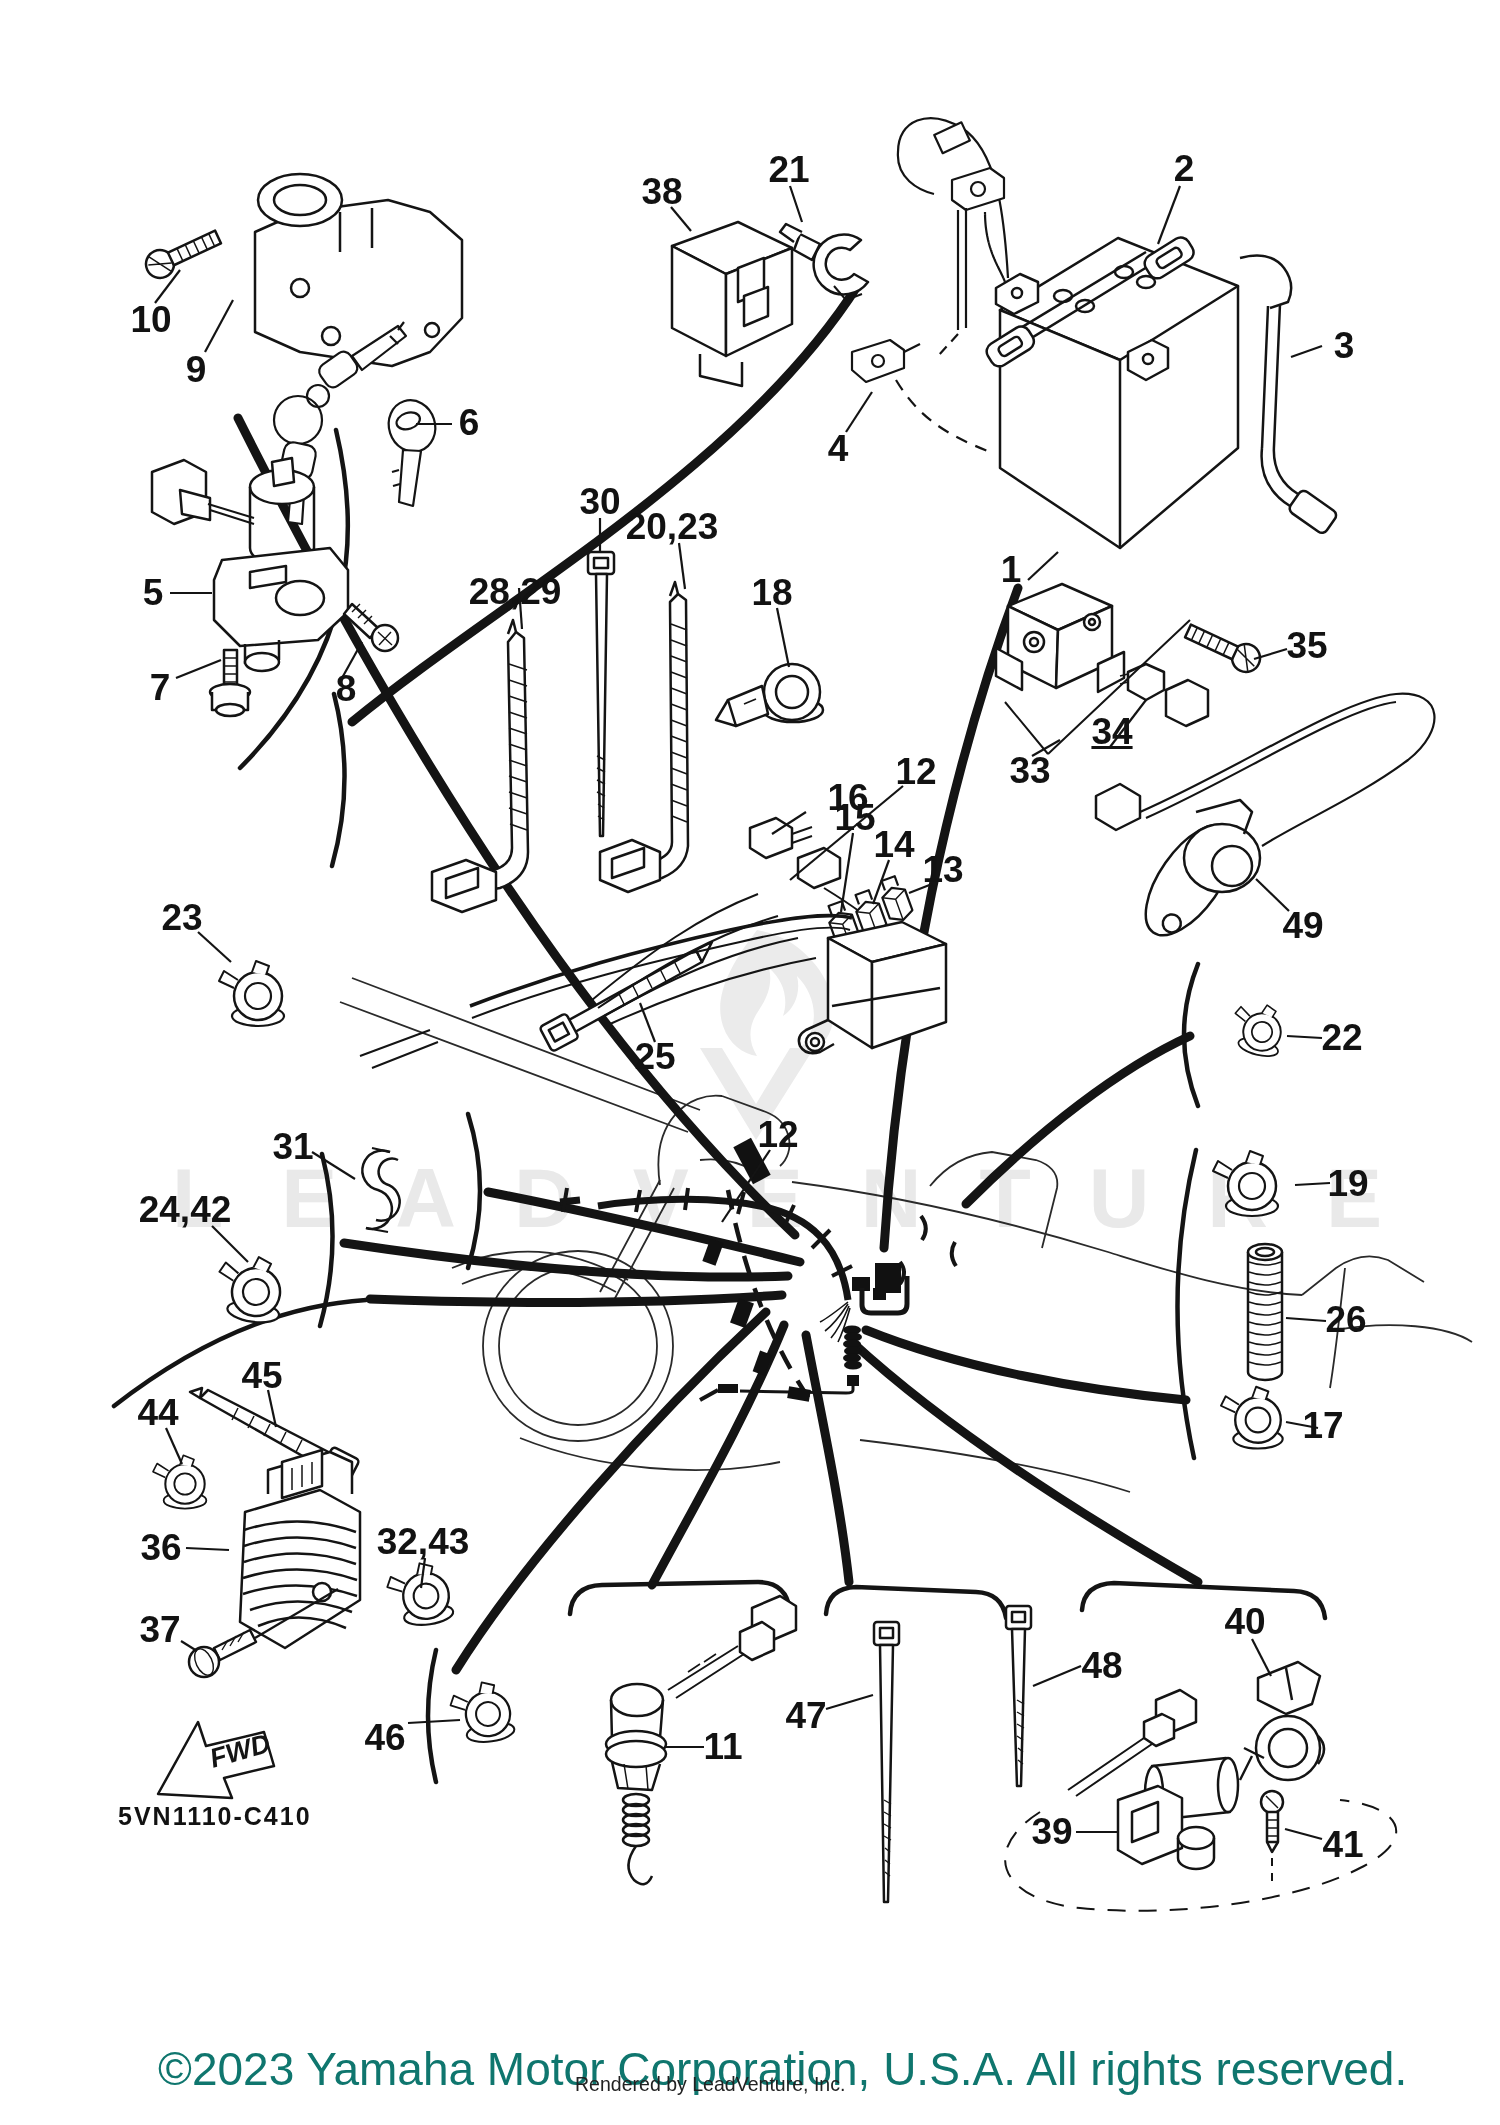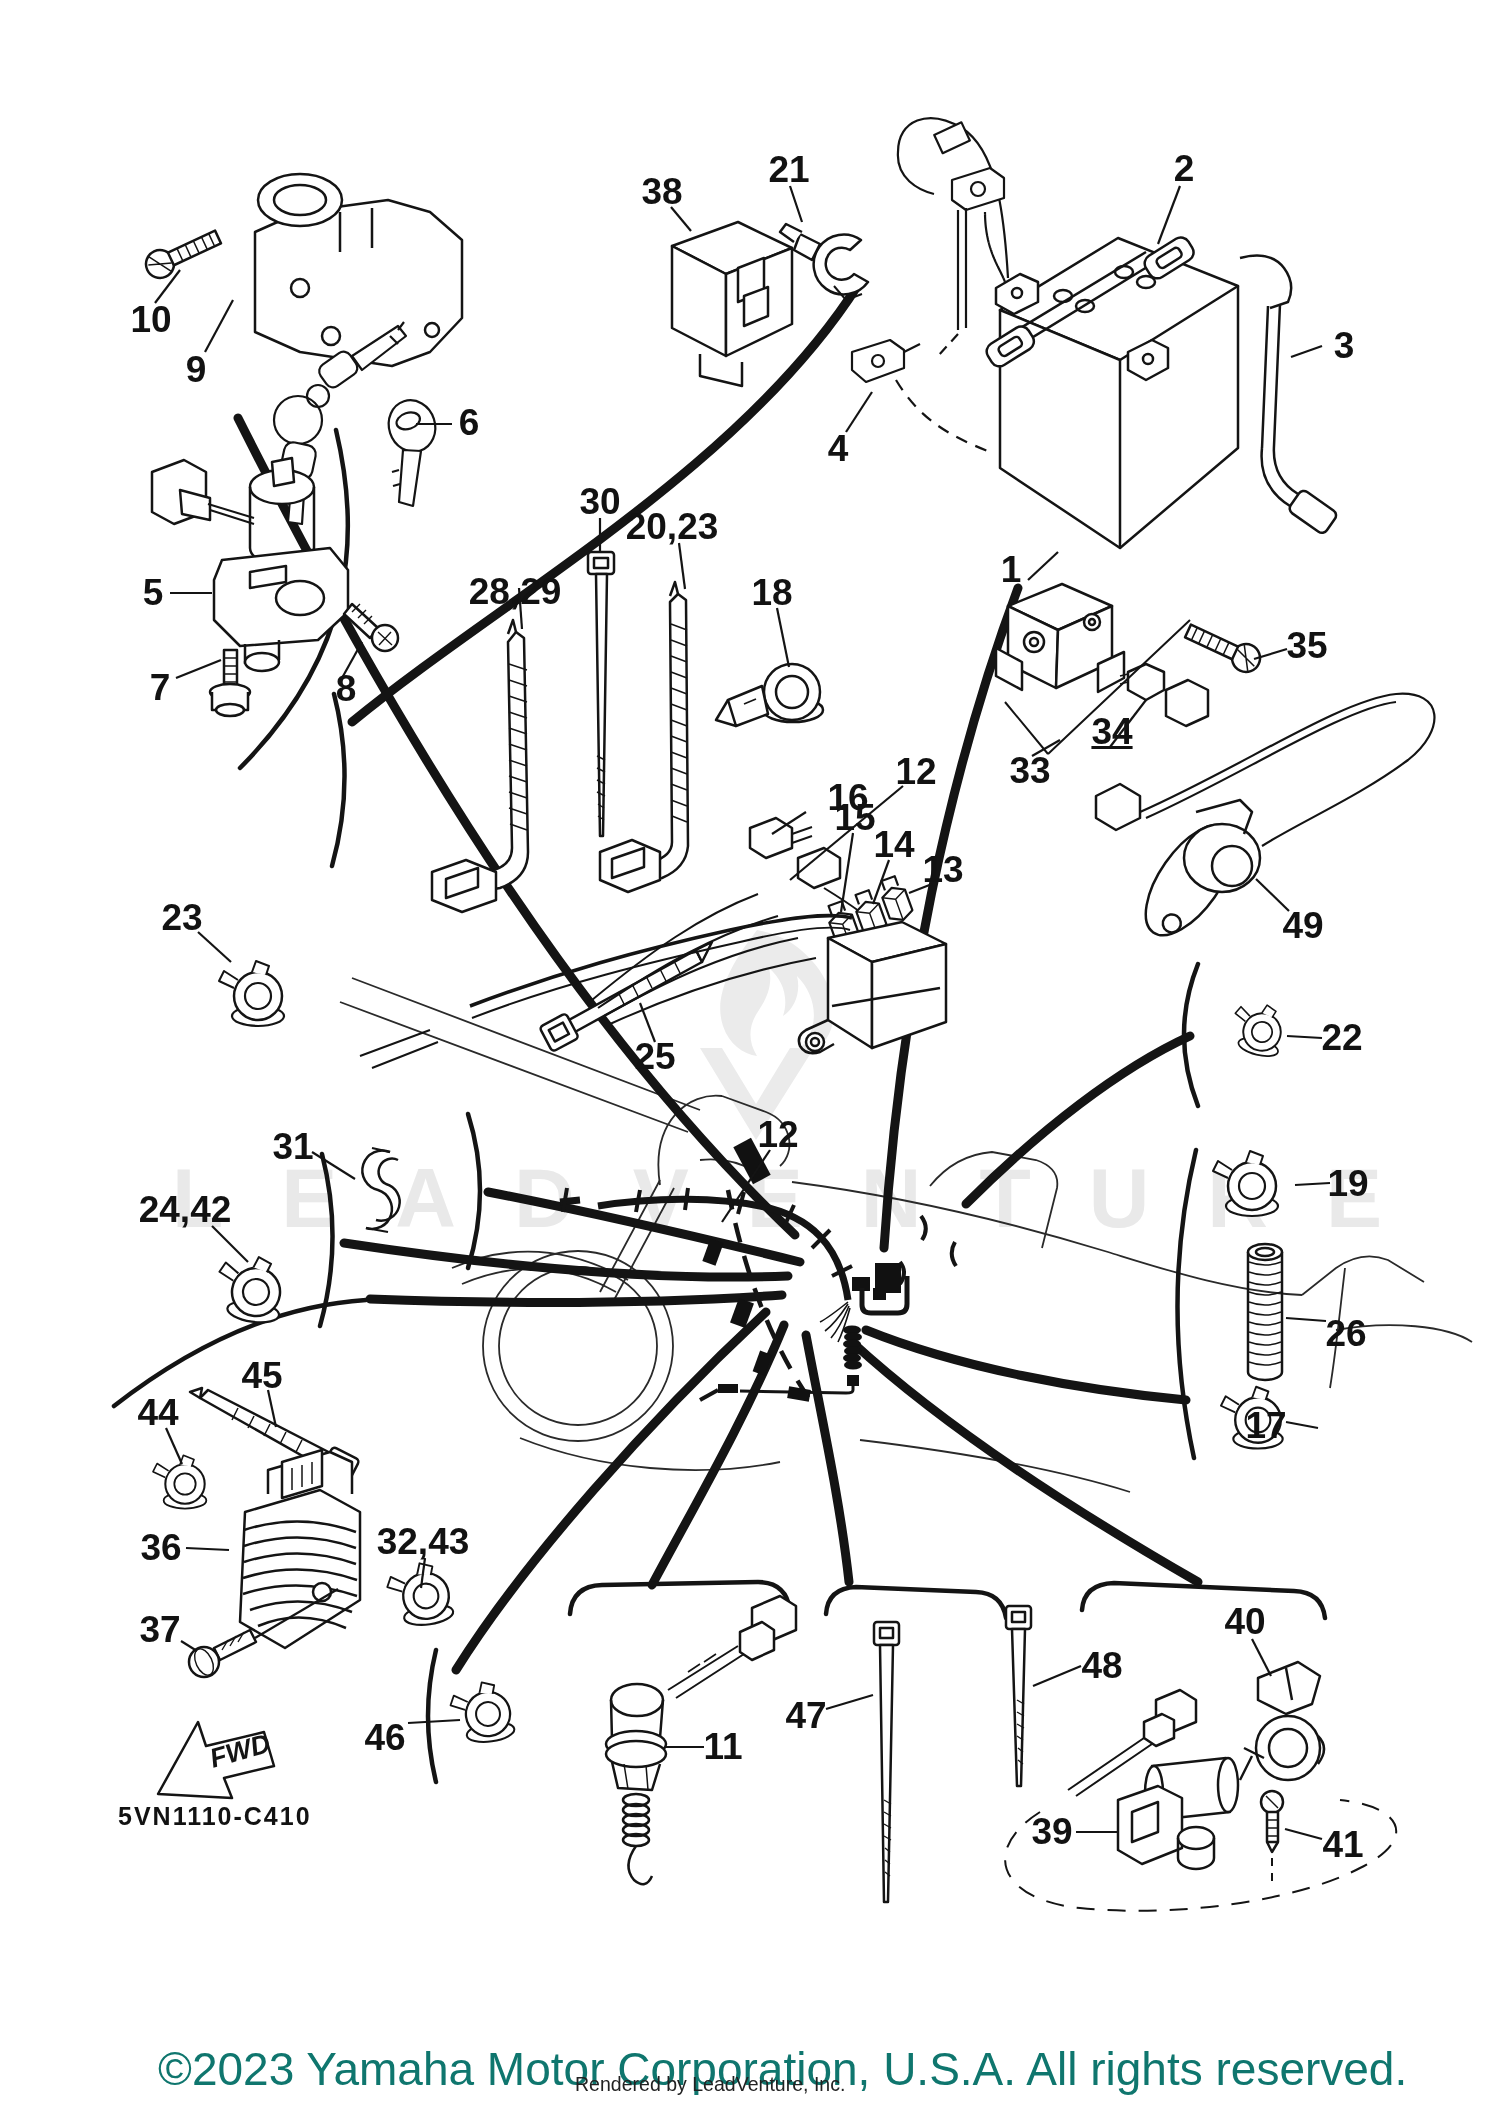--- a/index.html
+++ b/index.html
@@ -549,24 +549,24 @@
       <span class="part-label" style="left: 894px; top: 845px;">14</span>
       <span class="part-label" style="left: 943px; top: 870px;">13</span>
       <span class="part-label" style="left: 1303px; top: 926px;">49</span>
       <span class="part-label" style="left: 182px; top: 918px;">23</span>
       <span class="part-label" style="left: 655px; top: 1057px;">25</span>
       <span class="part-label" style="left: 1342px; top: 1038px;">22</span>
       <span class="part-label" style="left: 293px; top: 1147px;">31</span>
       <span class="part-label" style="left: 778px; top: 1135px;">12</span>
       <span class="part-label" style="left: 1348px; top: 1184px;">19</span>
       <span class="part-label" style="left: 185px; top: 1210px;">24,42</span>
-      <span class="part-label" style="left: 1346px; top: 1320px; margin-top: 14px;">26</span>
+      <span class="part-label" style="left: 1346px; top: 1320px;">26</span>
       <span class="part-label" style="left: 262px; top: 1376px;">45</span>
       <span class="part-label" style="left: 158px; top: 1413px;">44</span>
-      <span class="part-label" style="left: 1266px; top: 1426px; text-align: right;">17</span>
+      <span class="part-label" style="left: 1323px; top: 1426px; text-align: right;">17</span>
       <span class="part-label" style="left: 161px; top: 1548px;">36</span>
       <span class="part-label" style="left: 423px; top: 1542px;">32,43</span>
       <span class="part-label" style="left: 160px; top: 1630px;">37</span>
       <span class="part-label" style="left: 1245px; top: 1622px;">40</span>
       <span class="part-label" style="left: 1102px; top: 1666px;">48</span>
       <span class="part-label" style="left: 723px; top: 1747px;">11</span>
       <span class="part-label" style="left: 806px; top: 1716px;">47</span>
       <span class="part-label" style="left: 385px; top: 1726px; margin-top: 12px;">46</span>
       <span class="part-label" style="left: 1052px; top: 1832px;">39</span>
       <span class="part-label" style="left: 1343px; top: 1845px;">41</span>

